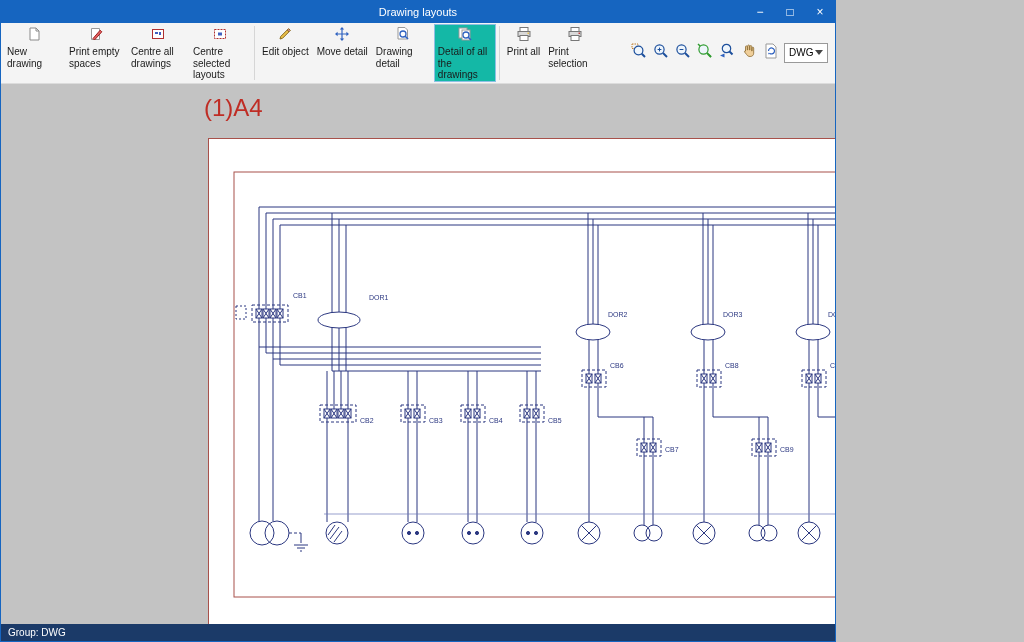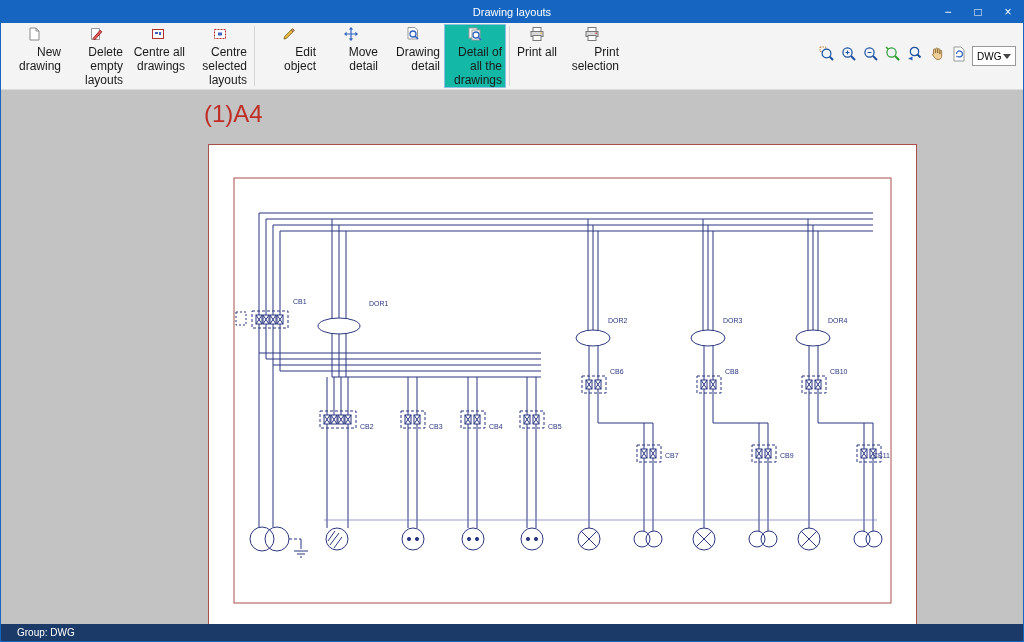--- a/index.html
+++ b/index.html
@@ -1,36 +1,36 @@
 <!DOCTYPE html>
 <html><head>
 <meta charset="utf-8">
 <style>
   *{box-sizing:border-box;margin:0;padding:0}
   html,body{width:1024px;height:642px}
   body{font-family:"Liberation Sans",sans-serif;background:#c3c3c3;overflow:hidden}
-  .window{width:1024px;height:642px;display:flex;flex-direction:column;border:1px solid #1665c0;background:#c3c3c3}
+  .window{width:836px;height:642px;display:flex;flex-direction:column;border:1px solid #1665c0;background:#c3c3c3}
   .titlebar{flex:0 0 22px;background:#1665c0;display:flex;align-items:center;position:relative}
   .titlebar .title{position:absolute;left:0;right:0;text-align:center;color:#fff;font-size:11px;pointer-events:none}
   .win-controls{margin-left:auto;display:flex;height:100%;position:relative;z-index:1}
   .win-btn{width:30px;height:100%;color:#fff;font-size:12px;display:flex;align-items:center;justify-content:center;cursor:default}
   .toolbar{flex:0 0 35px;background:#f4f4f4;border-bottom:1px solid #dcdcdc;display:flex;align-items:stretch;padding:1px 2px}
   .tbtn{display:flex;flex-direction:column;align-items:center;justify-content:flex-start;padding:1px 3px 0;border:1px solid transparent;min-width:32px;max-width:62px;cursor:default}
-  .tbtn .lbl{font-size:12px;line-height:1.15;text-align:right;color:#1a1a1a}
+  .tbtn .lbl{font-size:10px;line-height:1.15;text-align:left;color:#1a1a1a}
   .tbtn.selected{background:#14b8a6;border-color:#8ec0e4}
   .tsep{width:1px;background:#d6d6d6;margin:2px 3px}
   .viewtools{margin-left:auto;display:flex;align-items:center;gap:1px;padding-right:5px}
   .vbtn{width:21px;height:21px;display:flex;align-items:center;justify-content:center;border:1px solid transparent;cursor:default}
   .dwg{width:44px;height:20px;background:#fff;border:1px solid #999;display:flex;align-items:center;justify-content:space-between;font-size:10px;padding:0 4px;margin-left:2px;cursor:default}
   .caret{width:0;height:0;border-left:4px solid transparent;border-right:4px solid transparent;border-top:5px solid #444}
   .canvas{flex:1;position:relative;background:#c3c3c3;overflow:hidden}
   .sheet-label{position:absolute;left:203px;top:10px;font-size:24px;color:#bf2d25}
   .sheet{position:absolute;left:208px;top:55px;width:707px;height:495px;background:#fff;outline:1px solid #a8514b}
   .sheet svg{display:block}
-  .statusbar{flex:0 0 17px;background:#1b3a68;color:#fff;font-size:10px;display:flex;align-items:center;padding:0 16px}
+  .statusbar{flex:0 0 17px;background:#1b3a68;color:#fff;font-size:10px;display:flex;align-items:center;padding:0 7px}
 </style>
 </head>
 <body>
 
 <div class="window">
 
   <div class="titlebar">
     <span class="title">Drawing layouts</span>
     <div class="win-controls">
       <div class="win-btn">
@@ -52,21 +52,21 @@
             <path d="M4 2h6l3 3v9H4z" fill="#fff" stroke="#8a8a8a"></path>
             <path d="M10 2v3h3" fill="none" stroke="#8a8a8a"></path>
           </svg></span>
       <span class="lbl">New drawing</span>
     </div>
     <div class="tbtn">
       <span><svg width="16" height="16">
             <path d="M3.5 2.5h8v11h-8z" fill="#fff" stroke="#999"></path>
             <path d="M5 12.5L12.2 4.2l1.6 1.6L6.5 14z" fill="#e06060" stroke="#a02020"></path>
           </svg></span>
-      <span class="lbl">Delete empty layouts</span>
+      <span class="lbl">Print empty spaces</span>
     </div>
     <div class="tbtn">
       <span><svg width="16" height="16">
             <rect x="2.5" y="3.5" width="11" height="9" fill="#fff" stroke="#b03030"></rect>
             <rect x="5" y="6" width="3" height="2" fill="#4060c0"></rect>
             <rect x="9" y="6" width="2" height="3" fill="#4060c0"></rect>
           </svg></span>
       <span class="lbl">Centre all drawings</span>
     </div>
     <div class="tbtn">

